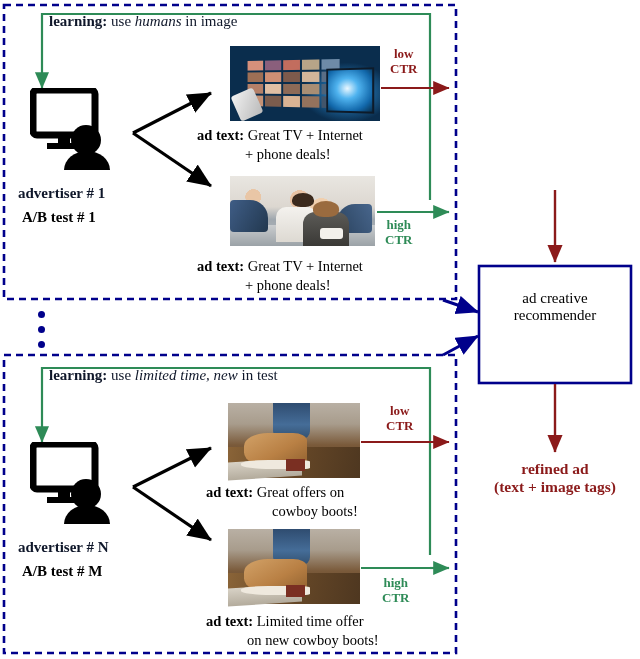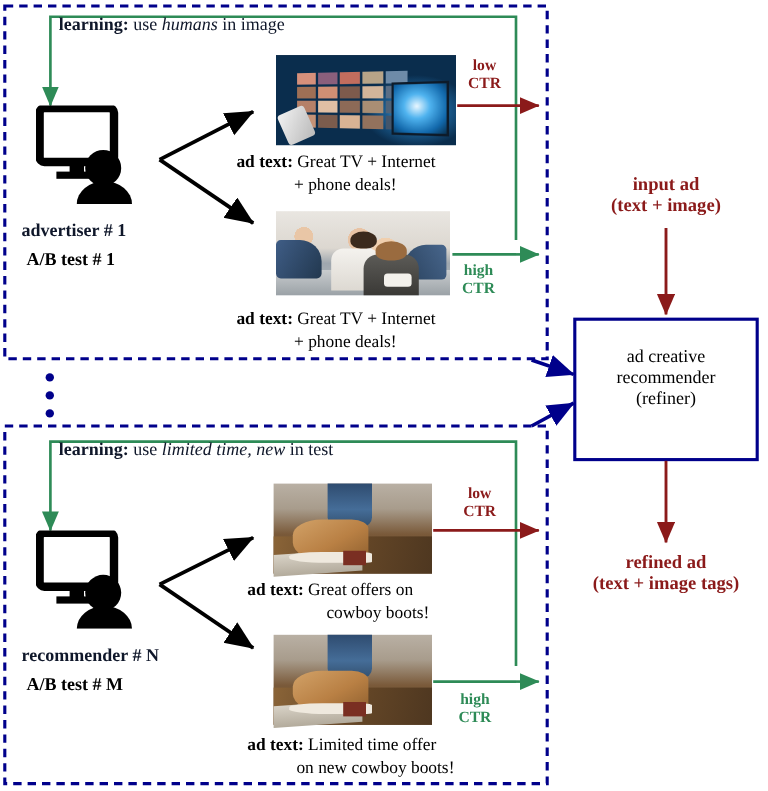--- a/index.html
+++ b/index.html
@@ -227,21 +227,21 @@
     <div style="position:absolute;left:30px;top:442px;width:92px;height:82px;">
       <svg viewBox="0 0 92 82" style="width:92px;height:82px;">
         <rect x="3" y="2" width="62" height="45" rx="4" fill="none" stroke="#000" stroke-width="7"></rect>
         <rect x="28" y="47" width="12" height="9" fill="#000"></rect>
         <rect x="17" y="55" width="34" height="6" fill="#000"></rect>
         <circle cx="56" cy="52" r="15" fill="#000"></circle>
         <path d="M34,82 a23,19 0 0 1 46,0 z" fill="#000"></path>
       </svg>
     </div>
 
-    <div class="txt lbl b blue" style="left:18px;top:539px;">recommender # N</div>
+    <div class="txt lbl b blue" style="left:18px;top:539px;">advertiser # N</div>
     <div class="txt lbl b black" style="left:22px;top:563px;">A/B test # M</div>
 
     <div class="photo boot-photo" style="left:228px;top:403px;width:132px;height:75px;">
       <span class="bt-plank"></span>
       <span class="bt-plank2"></span>
       <span class="bt-jean"></span>
       <span class="bt-boot"></span>
       <span class="bt-sole"></span>
       <span class="bt-heel"></span>
     </div>
@@ -271,29 +271,24 @@
       <div>CTR</div>
     </div>
 
     <div class="txt adtext" style="left:206px;top:613px;">
       <span class="b black">ad text:</span>
       <span class="black">Limited time offer</span>
     </div>
     <div class="txt adtext black" style="left:247px;top:632px;">on new cowboy boots!</div>
   </div>
 
-  <div class="txt red center" style="left:479px;top:145px;width:152px;font-size:15.5px;">
-    <div class="b">input ad</div>
-    <div class="b">(text + image)</div>
-  </div>
 
   <div class="txt boxtxt black" style="left:479px;top:290px;">
     <div>ad creative</div>
     <div>recommender</div>
-    <div>(refiner)</div>
   </div>
 
   <div class="txt red center" style="left:466px;top:460px;width:178px;font-size:15.5px;">
     <div class="b">refined ad</div>
     <div class="b">(text + image tags)</div>
   </div>
 
 </div>
 
 </body></html>

